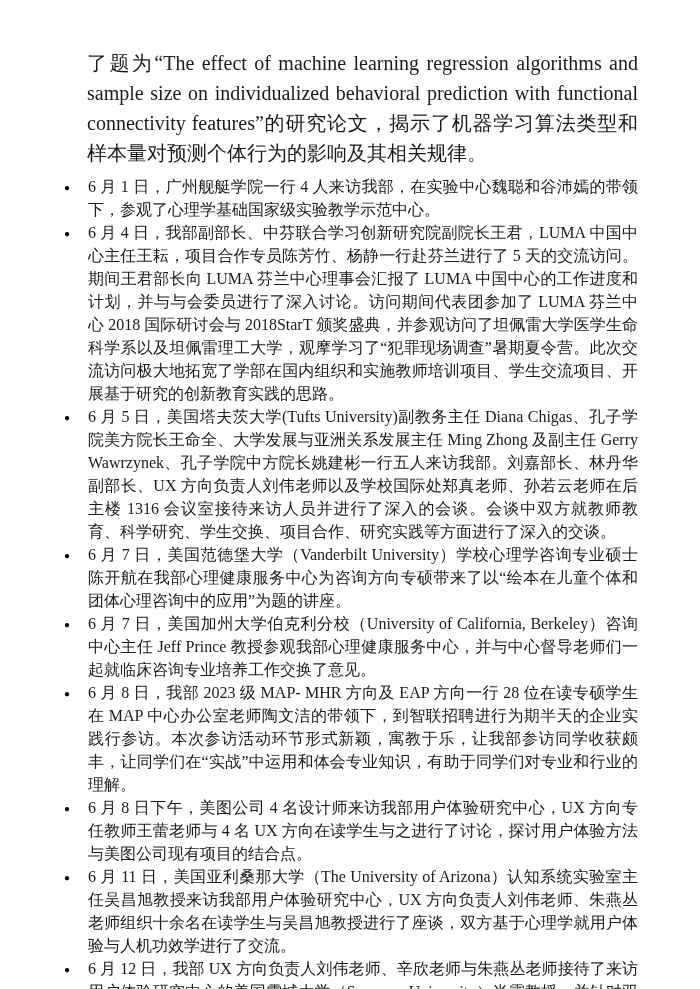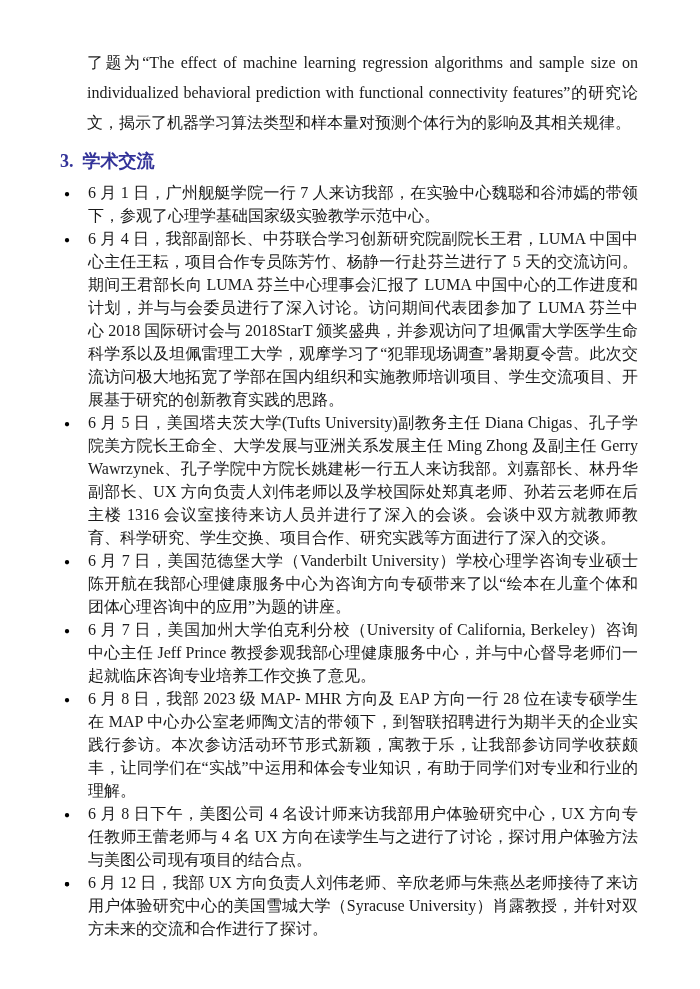--- a/index.html
+++ b/index.html
@@ -13,21 +13,21 @@
     width: 700px;
     height: 989px;
     margin: 0 auto;
     background: #ffffff;
     overflow: hidden;
     font-family: "Liberation Serif", "DejaVu Serif", serif;
     color: #1a1a1a;
   }
   .intro {
     margin: 48px 62px 0 87px;
-    font-size: 16px;
+    font-size: 20px;
     line-height: 30px;
     text-align: justify;
   }
   .heading {
     margin: 10px 62px 2px 60px;
     font-size: 18px;
     font-weight: bold;
     line-height: 26px;
     color: #333399;
   }
@@ -56,28 +56,25 @@
     color: #000000;
   }
 </style>
 </head>
 <body>
 
 <div class="page">
 
   <p class="intro">了题为“The effect of machine learning regression algorithms and sample size on individualized behavioral prediction with functional connectivity features”的研究论文，揭示了机器学习算法类型和样本量对预测个体行为的影响及其相关规律。</p>
 
-  <h2 class="heading" style="color: rgb(51, 51, 153);">
-    <span class="heading-num">3.</span><span class="heading-title">学术交流</span>
-  </h2>
 
   <ul class="bullet-list">
     <li class="bullet-item">
       <span class="bullet">●</span>
-      <span class="item-text">6 月 1 日，广州舰艇学院一行 7 人来访我部，在实验中心魏聪和谷沛嫣的带领下，参观了心理学基础国家级实验教学示范中心。</span>
+      <span class="item-text">6 月 1 日，广州舰艇学院一行 4 人来访我部，在实验中心魏聪和谷沛嫣的带领下，参观了心理学基础国家级实验教学示范中心。</span>
     </li>
     <li class="bullet-item">
       <span class="bullet">●</span>
       <span class="item-text">6 月 4 日，我部副部长、中芬联合学习创新研究院副院长王君，LUMA 中国中心主任王耘，项目合作专员陈芳竹、杨静一行赴芬兰进行了 5 天的交流访问。期间王君部长向 LUMA 芬兰中心理事会汇报了 LUMA 中国中心的工作进度和计划，并与与会委员进行了深入讨论。访问期间代表团参加了 LUMA 芬兰中心 2018 国际研讨会与 2018StarT 颁奖盛典，并参观访问了坦佩雷大学医学生命科学系以及坦佩雷理工大学，观摩学习了“犯罪现场调查”暑期夏令营。此次交流访问极大地拓宽了学部在国内组织和实施教师培训项目、学生交流项目、开展基于研究的创新教育实践的思路。</span>
     </li>
     <li class="bullet-item">
       <span class="bullet">●</span>
       <span class="item-text">6 月 5 日，美国塔夫茨大学(Tufts University)副教务主任 Diana Chigas、孔子学院美方院长王命全、大学发展与亚洲关系发展主任 Ming Zhong 及副主任 Gerry Wawrzynek、孔子学院中方院长姚建彬一行五人来访我部。刘嘉部长、林丹华副部长、UX 方向负责人刘伟老师以及学校国际处郑真老师、孙若云老师在后主楼 1316 会议室接待来访人员并进行了深入的会谈。会谈中双方就教师教育、科学研究、学生交换、项目合作、研究实践等方面进行了深入的交谈。</span>
     </li>
     <li class="bullet-item">
@@ -91,20 +88,21 @@
     <li class="bullet-item">
       <span class="bullet">●</span>
       <span class="item-text">6 月 8 日，我部 2023 级 MAP- MHR 方向及 EAP 方向一行 28 位在读专硕学生在 MAP 中心办公室老师陶文洁的带领下，到智联招聘进行为期半天的企业实践行参访。本次参访活动环节形式新颖，寓教于乐，让我部参访同学收获颇丰，让同学们在“实战”中运用和体会专业知识，有助于同学们对专业和行业的理解。</span>
     </li>
     <li class="bullet-item">
       <span class="bullet">●</span>
       <span class="item-text">6 月 8 日下午，美图公司 4 名设计师来访我部用户体验研究中心，UX 方向专任教师王蕾老师与 4 名 UX 方向在读学生与之进行了讨论，探讨用户体验方法与美图公司现有项目的结合点。</span>
     </li>
     <li class="bullet-item">
       <span class="bullet">●</span>
+      <span class="item-text">6 月 11 日，美国亚利桑那大学（The University of Arizona）认知系统实验室主任吴昌旭教授来访我部用户体验研究中心，UX 方向负责人刘伟老师、朱燕丛老师组织十余名在读学生与吴昌旭教授进行了座谈，双方基于心理学就用户体验与人机功效学进行了交流。</span>
     </li>
     <li class="bullet-item">
       <span class="bullet">●</span>
       <span class="item-text">6 月 12 日，我部 UX 方向负责人刘伟老师、辛欣老师与朱燕丛老师接待了来访用户体验研究中心的美国雪城大学（Syracuse University）肖露教授，并针对双方未来的交流和合作进行了探讨。</span>
     </li>
 
   </ul>
 
 </div>
 

